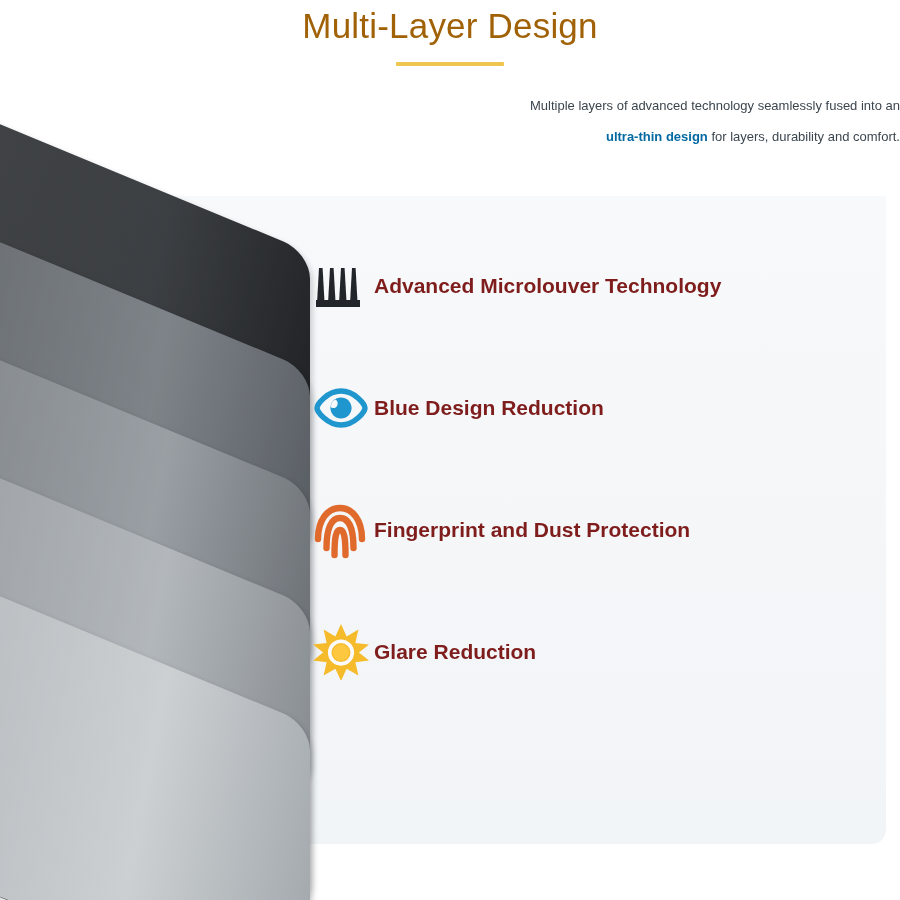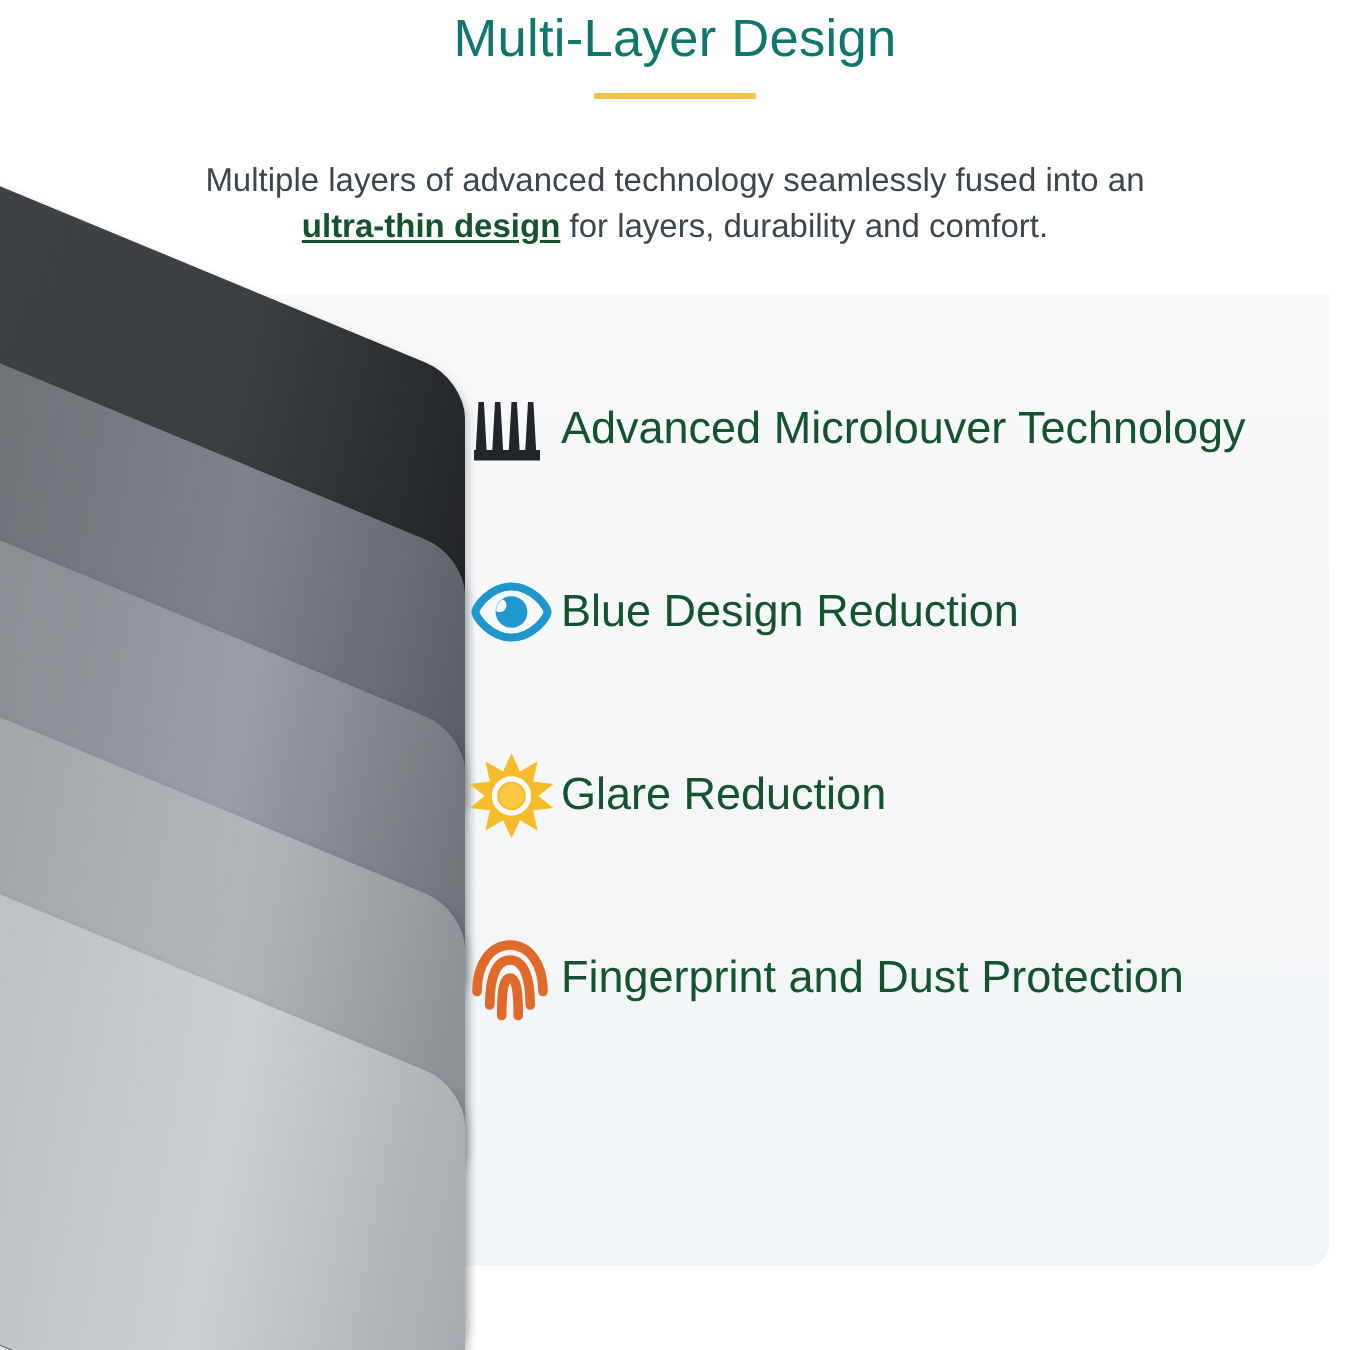--- a/index.html
+++ b/index.html
@@ -23,43 +23,43 @@
   .header {
     position: absolute;
     top: 0; left: 0;
     width: 900px;
     text-align: center;
     z-index: 40;
   }
   .page-title {
     font-size: 35px;
     font-weight: 400;
-    color: #0f766e;
+    color: #a16207;
     letter-spacing: 0.2px;
     line-height: 44px;
     padding-top: 4px;
   }
   .title-rule {
     width: 108px;
     height: 4px;
     background: #eec64f;
     margin: 14px auto 0 auto;
     border-radius: 1px;
   }
   .subtitle {
-    margin-top: 38px;
-    font-size: 22px;
+    margin-top: 24px;
+    font-size: 13px;
     line-height: 31px;
     color: #3c464f;
     font-weight: 400;
+    text-align: right;
   }
   .subtitle .em {
     font-weight: 700;
-    color: #14532d;
-    text-decoration: underline;
+    color: #0369a1;
   }
 
   
   .panel {
     position: absolute;
     left: 0;
     top: 196px;
     width: 886px;
     height: 648px;
     background: linear-gradient(180deg, #f7f9fa 0%, #f4f6f8 55%, #f2f5f7 100%);
@@ -120,23 +120,23 @@
   .feature-icon {
     width: 74px;
     min-width: 74px;
     height: 60px;
     display: flex;
     align-items: center;
     justify-content: flex-start;
     padding-left: 13px;
   }
   .feature-label {
-    font-size: 30px;
-    color: #14532d;
-    font-weight: 400;
+    font-size: 21px;
+    color: #7f1d1d;
+    font-weight: 700;
     line-height: 28px;
     white-space: nowrap;
   }
 </style>
 </head>
 <body>
 
 <div id="stage">
 
   <div class="panel"></div>
@@ -181,37 +181,37 @@
           <path d="M28 4 C42 4 52 17.5 52 21 C52 24.5 42 38 28 38 C14 38 4 24.5 4 21 C4 17.5 14 4 28 4 Z" fill="none" stroke="#2096cf" stroke-width="5.4"></path>
           <path d="M28 10.5 C33.9 10.5 38.6 15.2 38.6 21 C38.6 26.8 33.9 31.5 28 31.5 C22.1 31.5 17.4 26.8 17.4 21 C17.4 15.2 22.1 10.5 28 10.5 Z" fill="#2096cf"></path>
           <path d="M22.2 12.6 C24.6 13.6 25.4 16.6 24.0 18.9 C22.6 21.2 19.6 21.7 17.7 20.3 C17.9 17.0 19.6 13.9 22.2 12.6 Z" fill="#f6f8f9"></path>
         </svg>
       </span>
       <span class="feature-label">Blue Design Reduction</span>
     </div>
 
     <div class="feature-row">
       <span class="feature-icon">
-        <svg width="56" height="56" viewBox="0 0 56 56">
-          <path d="M28 0 L33.6 12.4 L45.4 5.6 L42.4 19.0 L56 20.6 L45.9 28.6 L56 36.6 L42.4 38.2 L45.4 51.6 L33.6 44.8 L28 57 L22.4 44.8 L10.6 51.6 L13.6 38.2 L0 36.6 L10.1 28.6 L0 20.6 L13.6 19.0 L10.6 5.6 L22.4 12.4 Z" fill="#f5bb2a"></path>
-          <circle cx="28" cy="28.6" r="11.3" fill="none" stroke="#fbfbfb" stroke-width="3.6"></circle>
-          <circle cx="28" cy="28.6" r="8.2" fill="#fdc740"></circle>
-        </svg>
-      </span>
-      <span class="feature-label">Glare Reduction</span>
-    </div>
-
-    <div class="feature-row">
-      <span class="feature-icon">
         <svg width="54" height="58" viewBox="0 0 54 58">
           <g fill="none" stroke="#e06a2b" stroke-width="6.4" stroke-linecap="round">
             <path d="M5 38 C5 19 14.5 7 27 7 C39.5 7 49 19 49 38"></path>
             <path d="M13.5 47 C13.5 27 18.5 17 27 17 C35.5 17 40.5 27 40.5 47"></path>
             <path d="M21.5 54 C21.5 36 23 29 27 29 C31 29 32.5 36 32.5 54"></path>
           </g>
         </svg>
       </span>
       <span class="feature-label">Fingerprint and Dust Protection</span>
     </div>
 
+    <div class="feature-row">
+      <span class="feature-icon">
+        <svg width="56" height="56" viewBox="0 0 56 56">
+          <path d="M28 0 L33.6 12.4 L45.4 5.6 L42.4 19.0 L56 20.6 L45.9 28.6 L56 36.6 L42.4 38.2 L45.4 51.6 L33.6 44.8 L28 57 L22.4 44.8 L10.6 51.6 L13.6 38.2 L0 36.6 L10.1 28.6 L0 20.6 L13.6 19.0 L10.6 5.6 L22.4 12.4 Z" fill="#f5bb2a"></path>
+          <circle cx="28" cy="28.6" r="11.3" fill="none" stroke="#fbfbfb" stroke-width="3.6"></circle>
+          <circle cx="28" cy="28.6" r="8.2" fill="#fdc740"></circle>
+        </svg>
+      </span>
+      <span class="feature-label">Glare Reduction</span>
+    </div>
+
 
   </div>
 </div>
 
 </body></html>

